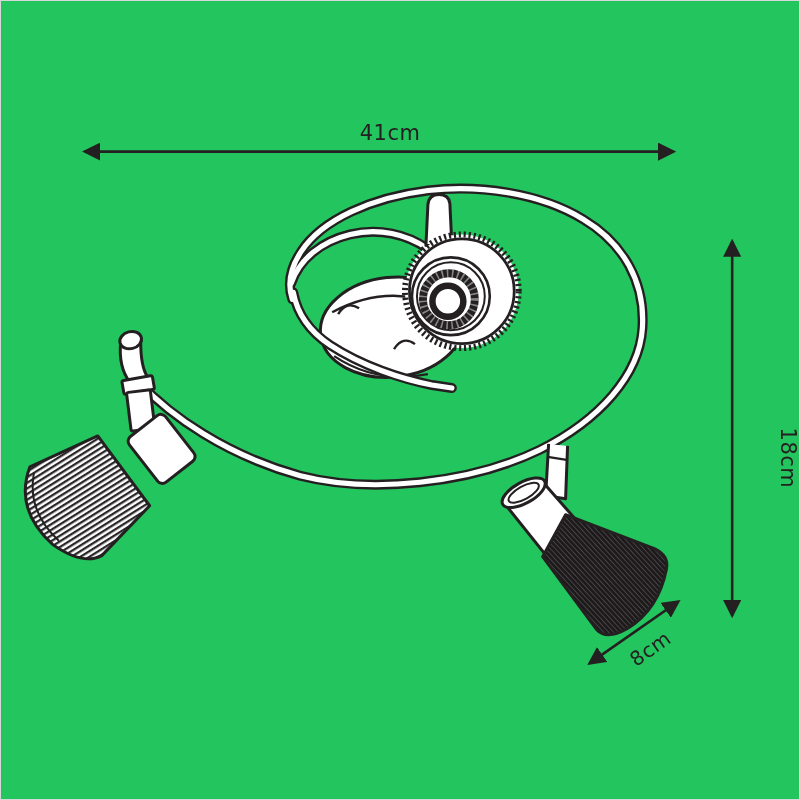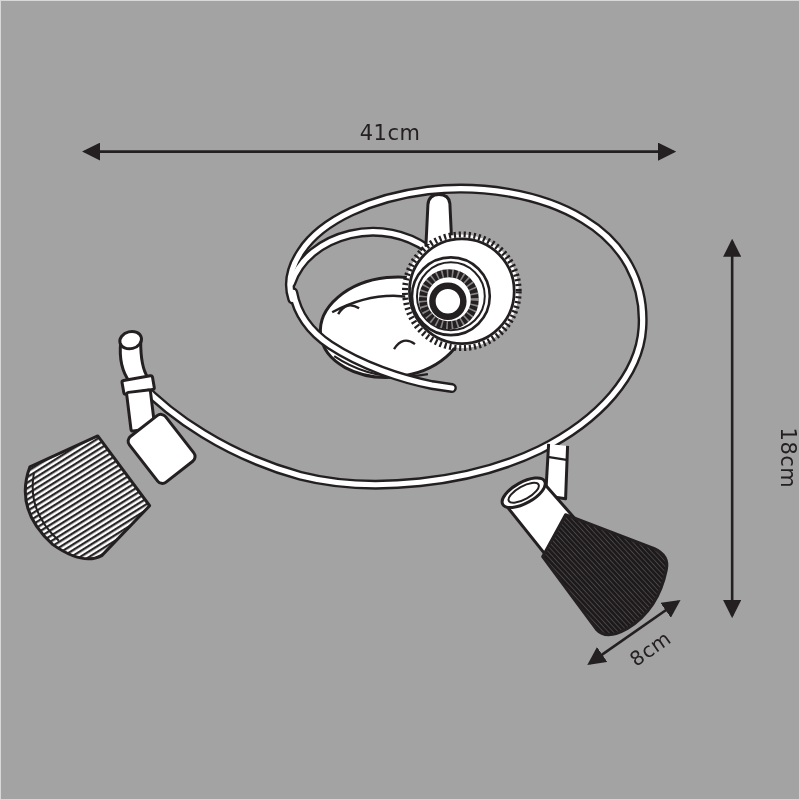--- a/index.html
+++ b/index.html
@@ -8,21 +8,21 @@
     width: 800px;
     height: 800px;
     background: #ffffff;
     font-family: "DejaVu Sans", "Liberation Sans", sans-serif;
   }
   .stage {
     position: relative;
     width: 798px;
     height: 798px;
     border: 1px solid #d8d8d8;
-    background: #a3a3a3;
+    background: #22c55e;
     overflow: hidden;
   }
   svg { display: block; }
   text {
     fill: #242021;
     font-family: "DejaVu Sans", "Liberation Sans", sans-serif;
   }
   .dim-label { font-size: 21px; letter-spacing: 0.5px; }
   .dim-label-small { font-size: 20px; letter-spacing: 0.5px; }
 </style>

